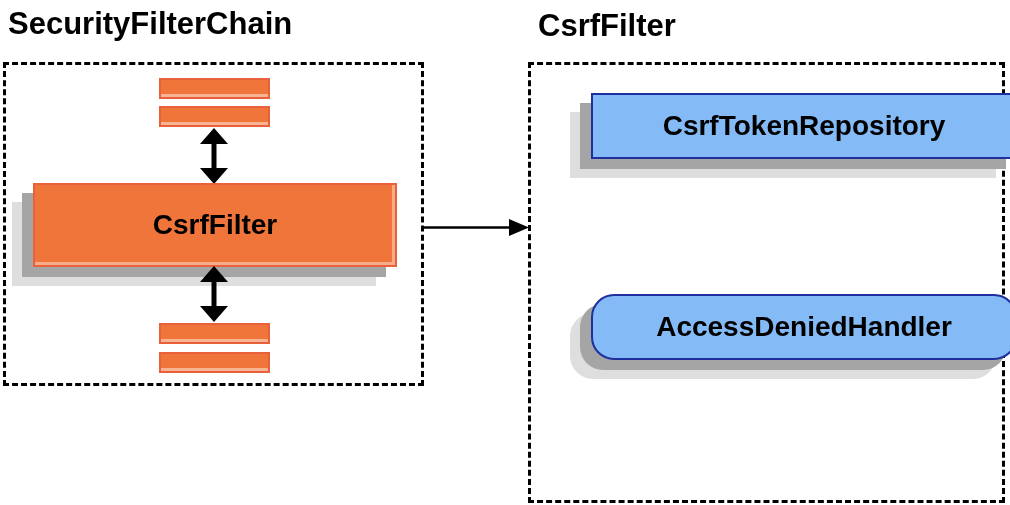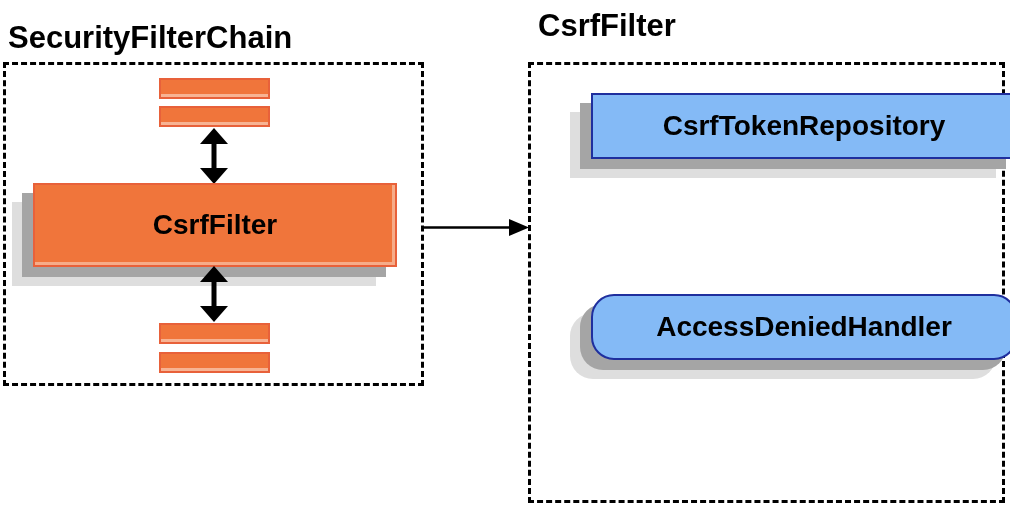--- a/index.html
+++ b/index.html
@@ -11,21 +11,21 @@
     overflow:hidden;
   }
   .title{
     position:absolute;
     margin:0;
     font-size:31px;
     font-weight:bold;
     color:#000000;
     white-space:nowrap;
   }
-  .title-left{left:8px;top:20px;}
+  .title-left{left:8px;top:6px;}
   .title-right{left:538px;top:8px;}
 
   .dashed-box{
     position:absolute;
     border:3px dashed #000000;
     box-sizing:border-box;
     background:transparent;
   }
   .left-box{left:3px;top:62px;width:421px;height:324px;}
   .right-box{left:528px;top:62px;width:477px;height:441px;}

